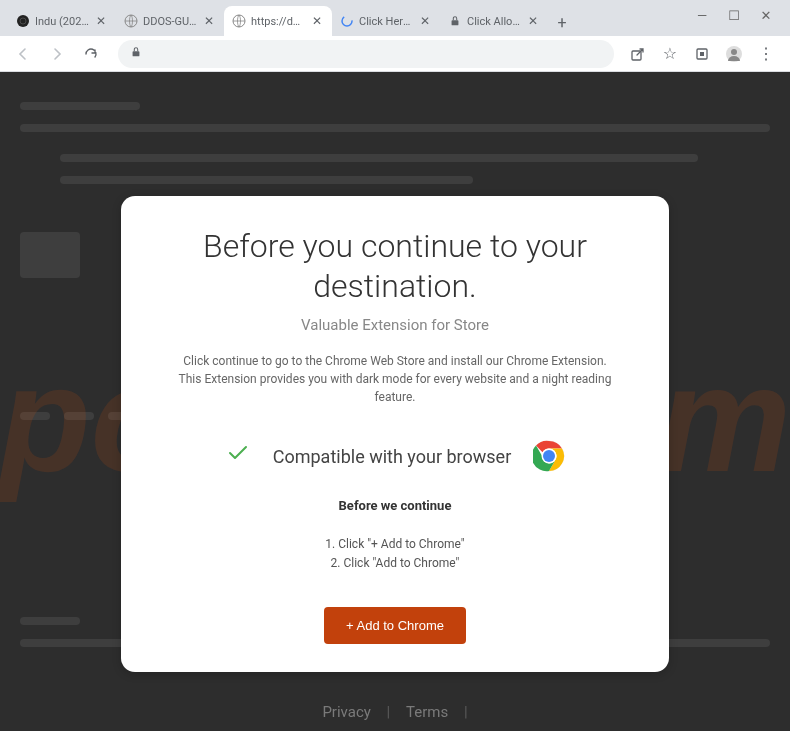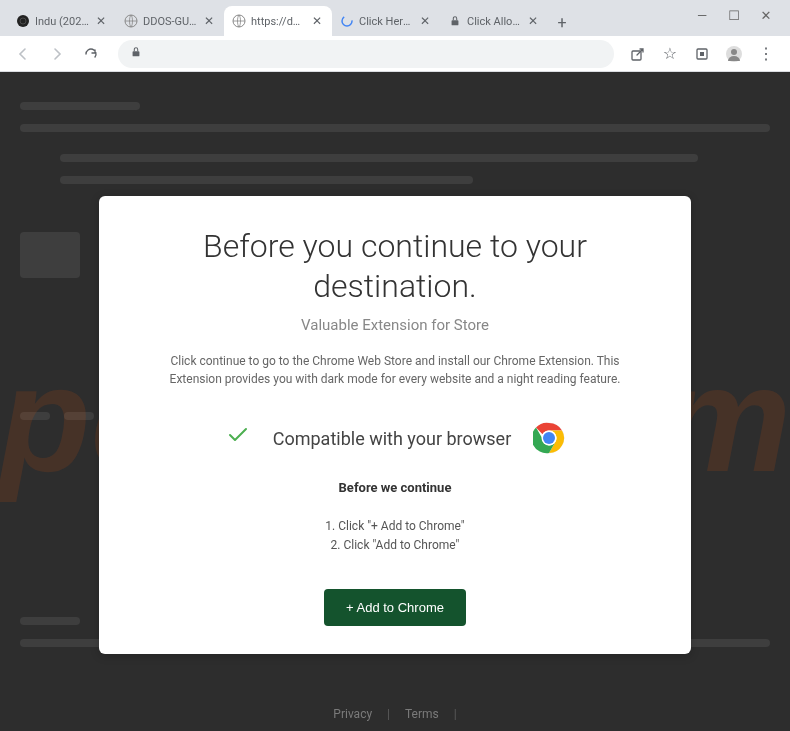--- a/index.html
+++ b/index.html
@@ -191,23 +191,23 @@
       z-index: 5;
       font-family: Arial, sans-serif;
     }
     
     
     .modal {
       position: absolute;
       top: 124px;
       left: 50%;
       transform: translateX(-50%);
-      width: 592px;
+      width: 548px;
       background: #fff;
-      border-radius: 6px;
+      border-radius: 14px;
       padding: 30px 40px 28px;
       text-align: center;
       z-index: 10;
       box-shadow: 0 2px 10px rgba(0,0,0,0.2);
     }
     .modal-title {
       font-size: 32px;
       font-weight: 300;
       color: #333;
       line-height: 1.25;
@@ -251,37 +251,37 @@
       color: #333;
       margin-bottom: 22px;
     }
     .steps-list {
       font-size: 12px;
       color: #555;
       line-height: 1.6;
       margin-bottom: 34px;
     }
     .add-btn {
-      background: #14532d;
+      background: #c2410c;
       color: #fff;
       border: none;
       padding: 11px 22px;
       font-size: 13px;
       border-radius: 4px;
       cursor: pointer;
     }
     
     
     .footer {
       position: absolute;
       bottom: 10px;
       left: 0;
       right: 0;
       text-align: center;
-      font-size: 12px;
+      font-size: 15px;
       color: #7a7a7a;
       z-index: 1;
     }
     .footer span { margin: 0 6px; }
     .footer .sep { color: #5a5a5a; }
   </style>
 </head>
 <body>
 
 <div class="window-controls">

